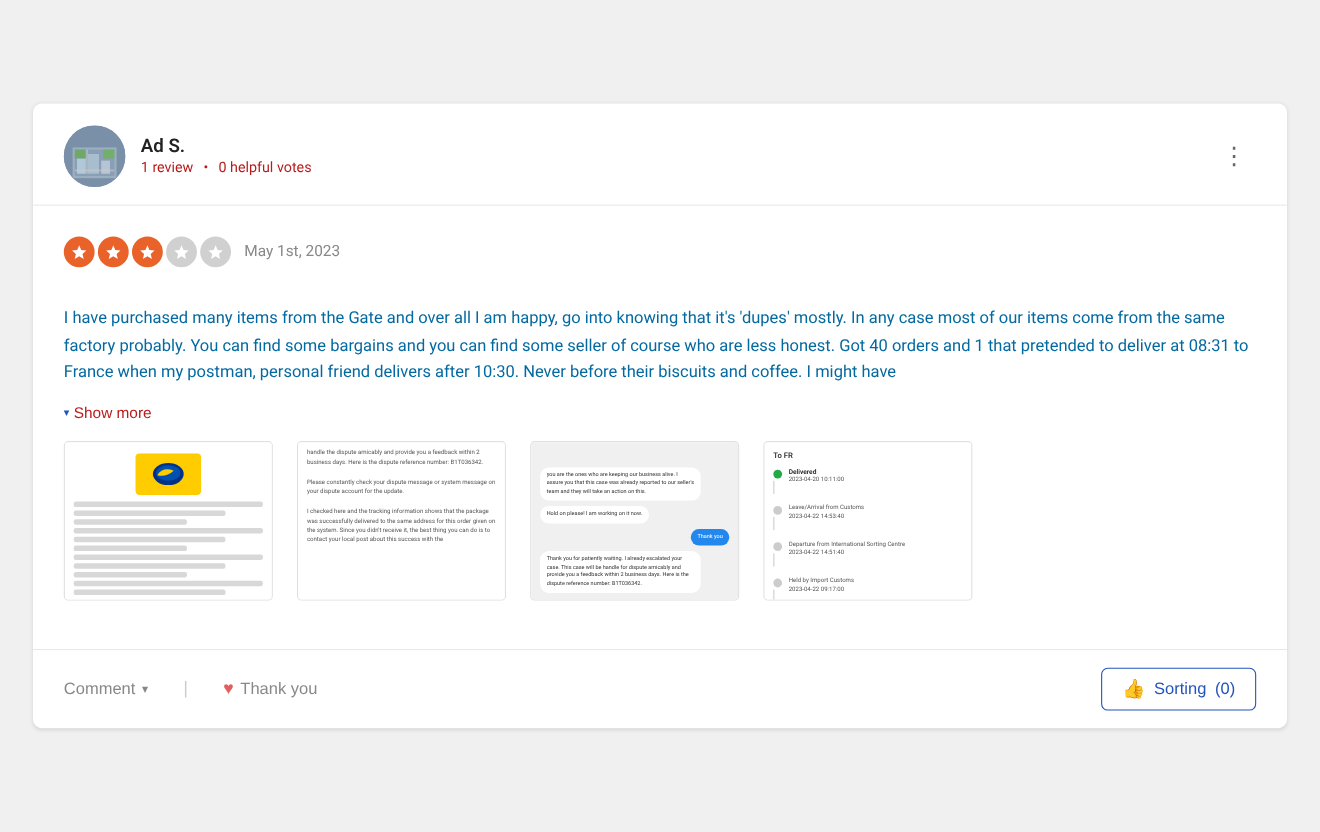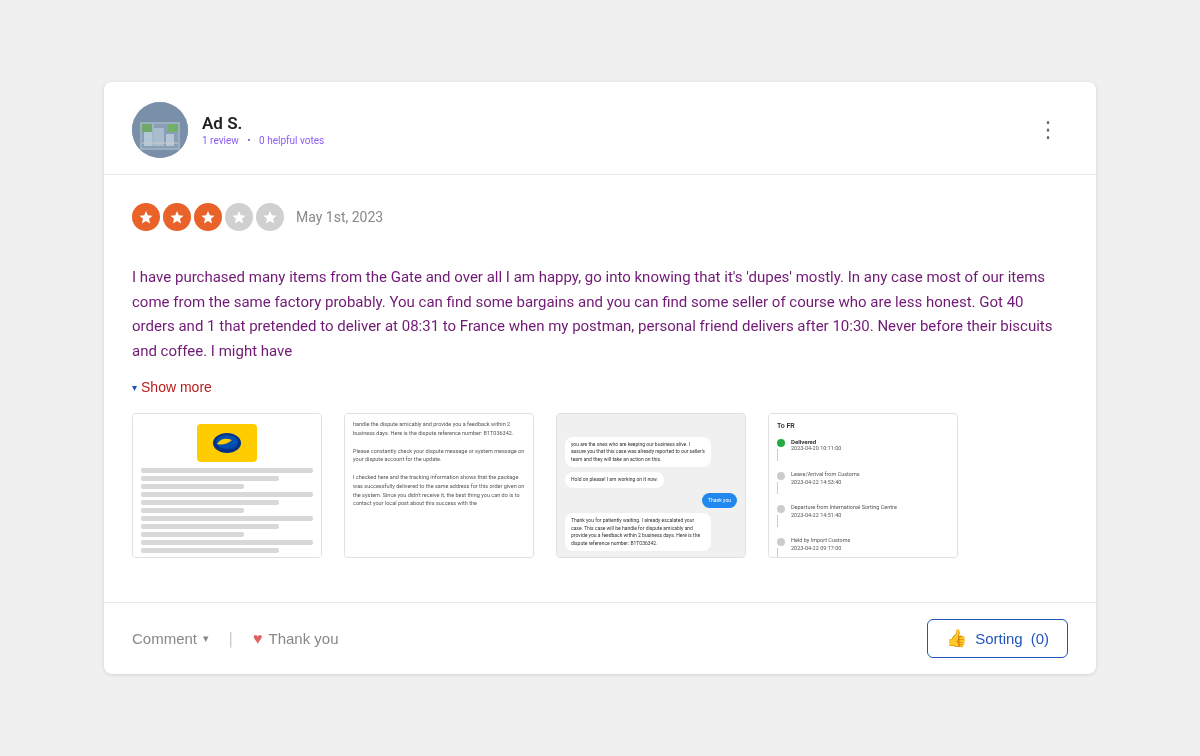--- a/index.html
+++ b/index.html
@@ -7,21 +7,21 @@
       background: #f0f0f0;
       font-family: -apple-system, BlinkMacSystemFont, 'Segoe UI', Roboto, sans-serif;
       display: flex;
       justify-content: center;
       align-items: center;
       min-height: 100vh;
     }
     .card {
       background: #ffffff;
       border-radius: 8px;
-      width: 992px;
+      width: 1140px;
       padding: 0;
       box-shadow: 0 1px 4px rgba(0,0,0,0.12);
       overflow: hidden;
     }
     
     .reviewer-header {
       display: flex;
       align-items: center;
       justify-content: space-between;
       padding: 20px 28px 16px 28px;
@@ -47,22 +47,22 @@
       width: 56px;
       height: 56px;
     }
     .reviewer-info {}
     .reviewer-name {
       font-size: 17px;
       font-weight: 600;
       color: #222;
     }
     .reviewer-meta {
-      font-size: 10px;
-      color: #8b5cf6;
+      font-size: 13px;
+      color: #b91c1c;
       margin-top: 2px;
     }
     .reviewer-meta .dot {
       margin: 0 6px;
     }
     .more-icon {
       font-size: 22px;
       color: #666;
       cursor: pointer;
       padding: 4px 8px;
@@ -107,21 +107,21 @@
     .star svg {
       width: 16px;
       height: 16px;
     }
     .review-date {
       font-size: 14px;
       color: #888;
     }
     .review-text {
       font-size: 15px;
-      color: #701a75;
+      color: #0369a1;
       line-height: 1.65;
       margin-bottom: 12px;
       
       display: -webkit-box;
       -webkit-line-clamp: 4;
       -webkit-box-orient: vertical;
       overflow: hidden;
     }
     .show-more-row {
       margin-bottom: 18px;
@@ -252,21 +252,21 @@
     .review-footer {
       display: flex;
       align-items: center;
       justify-content: space-between;
       padding: 16px 28px;
       border-top: 1px solid #e8e8e8;
     }
     .footer-left {
       display: flex;
       align-items: center;
-      gap: 20px;
+      gap: 32px;
     }
     .comment-btn {
       display: flex;
       align-items: center;
       gap: 6px;
       color: #888;
       font-size: 15px;
       cursor: pointer;
       background: none;
       border: none;

